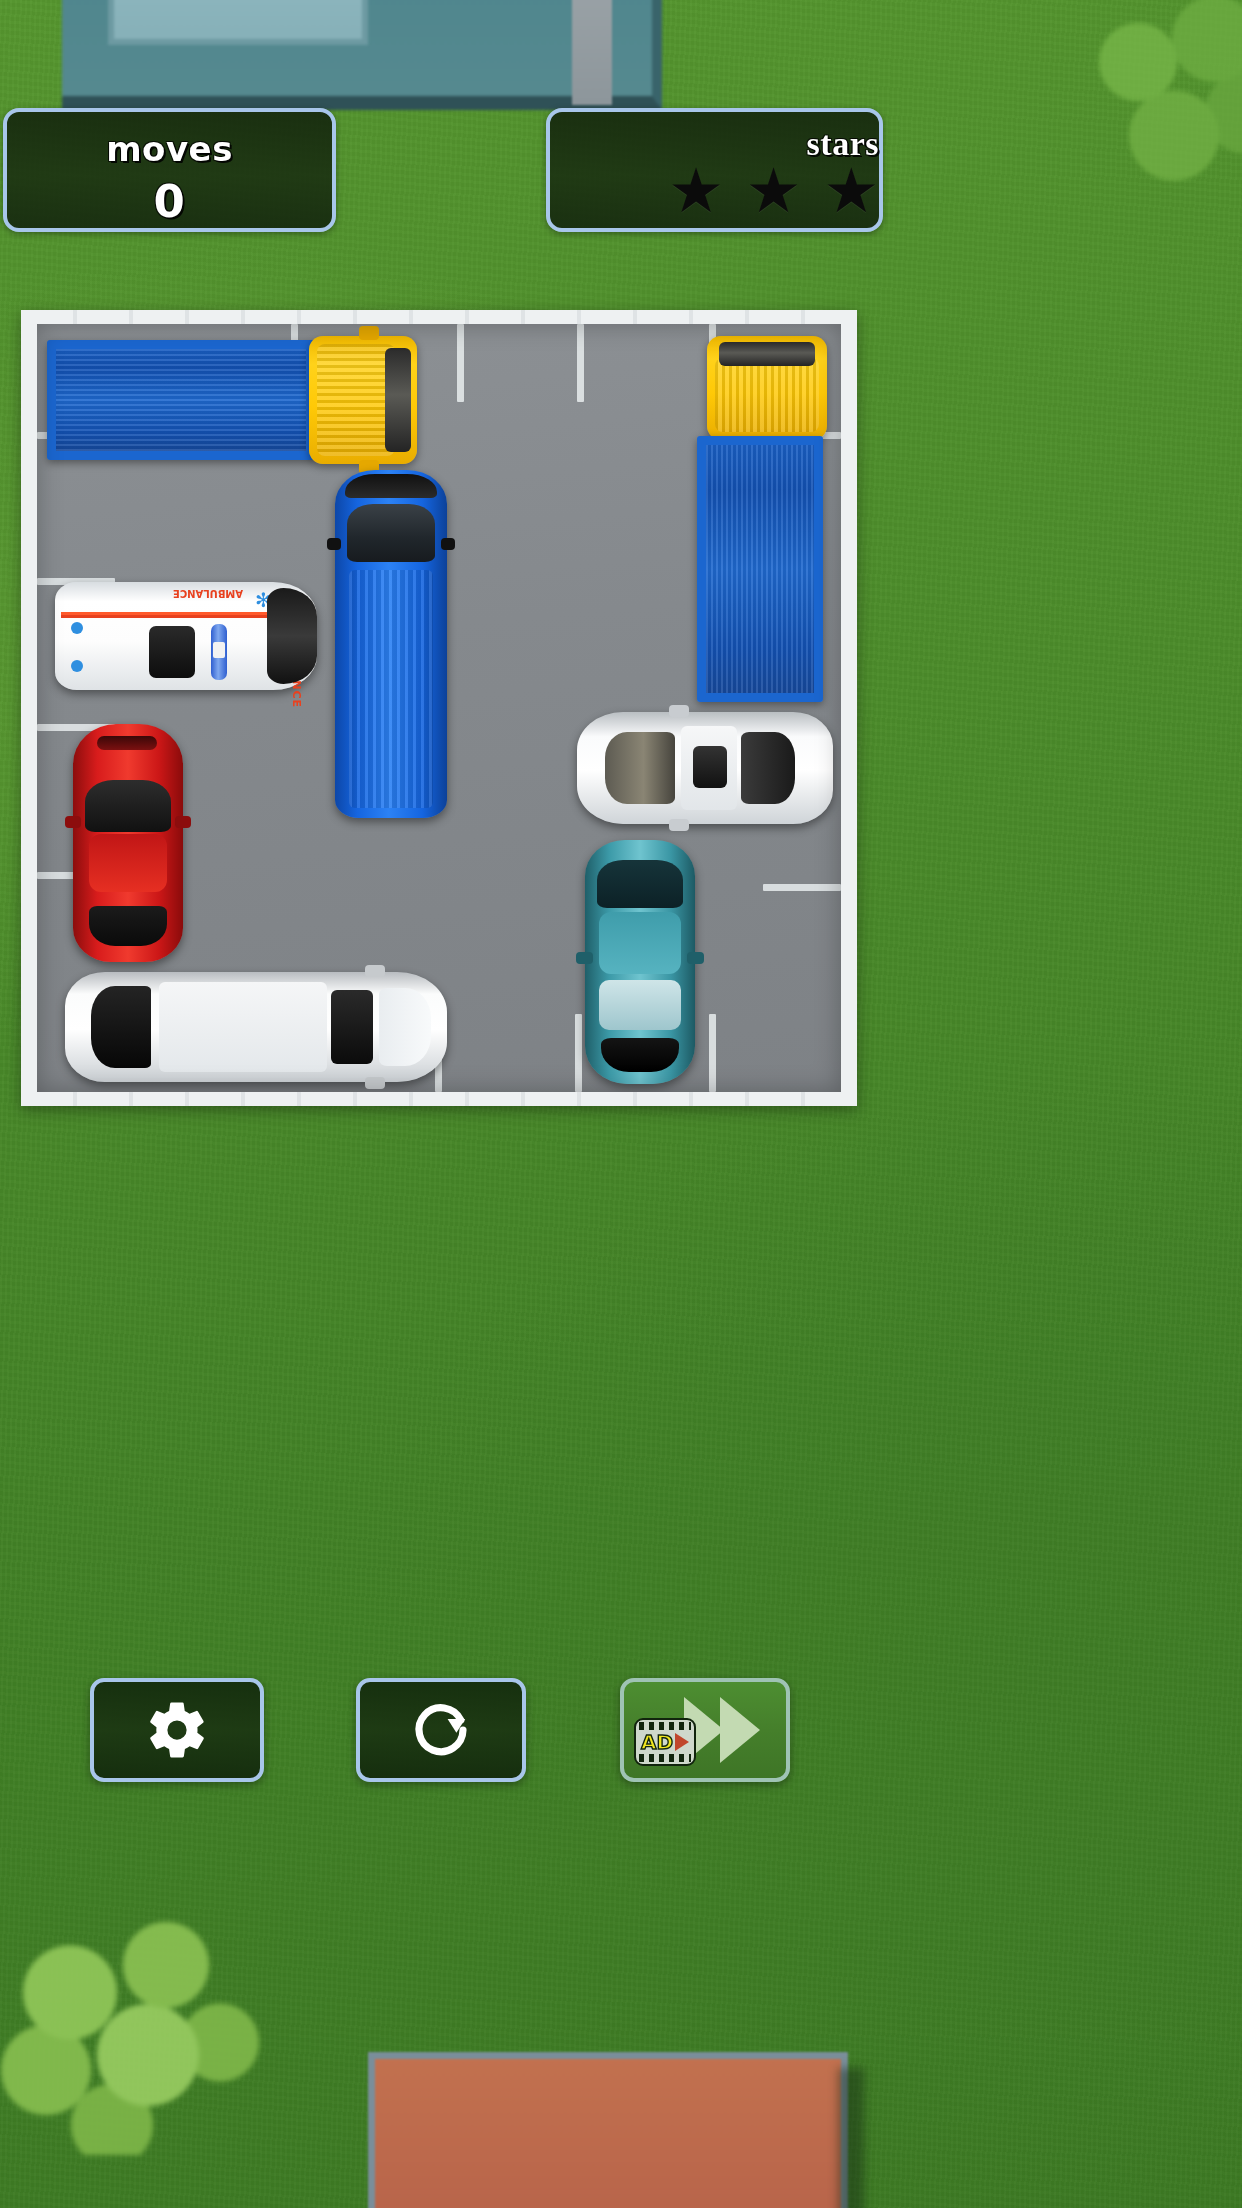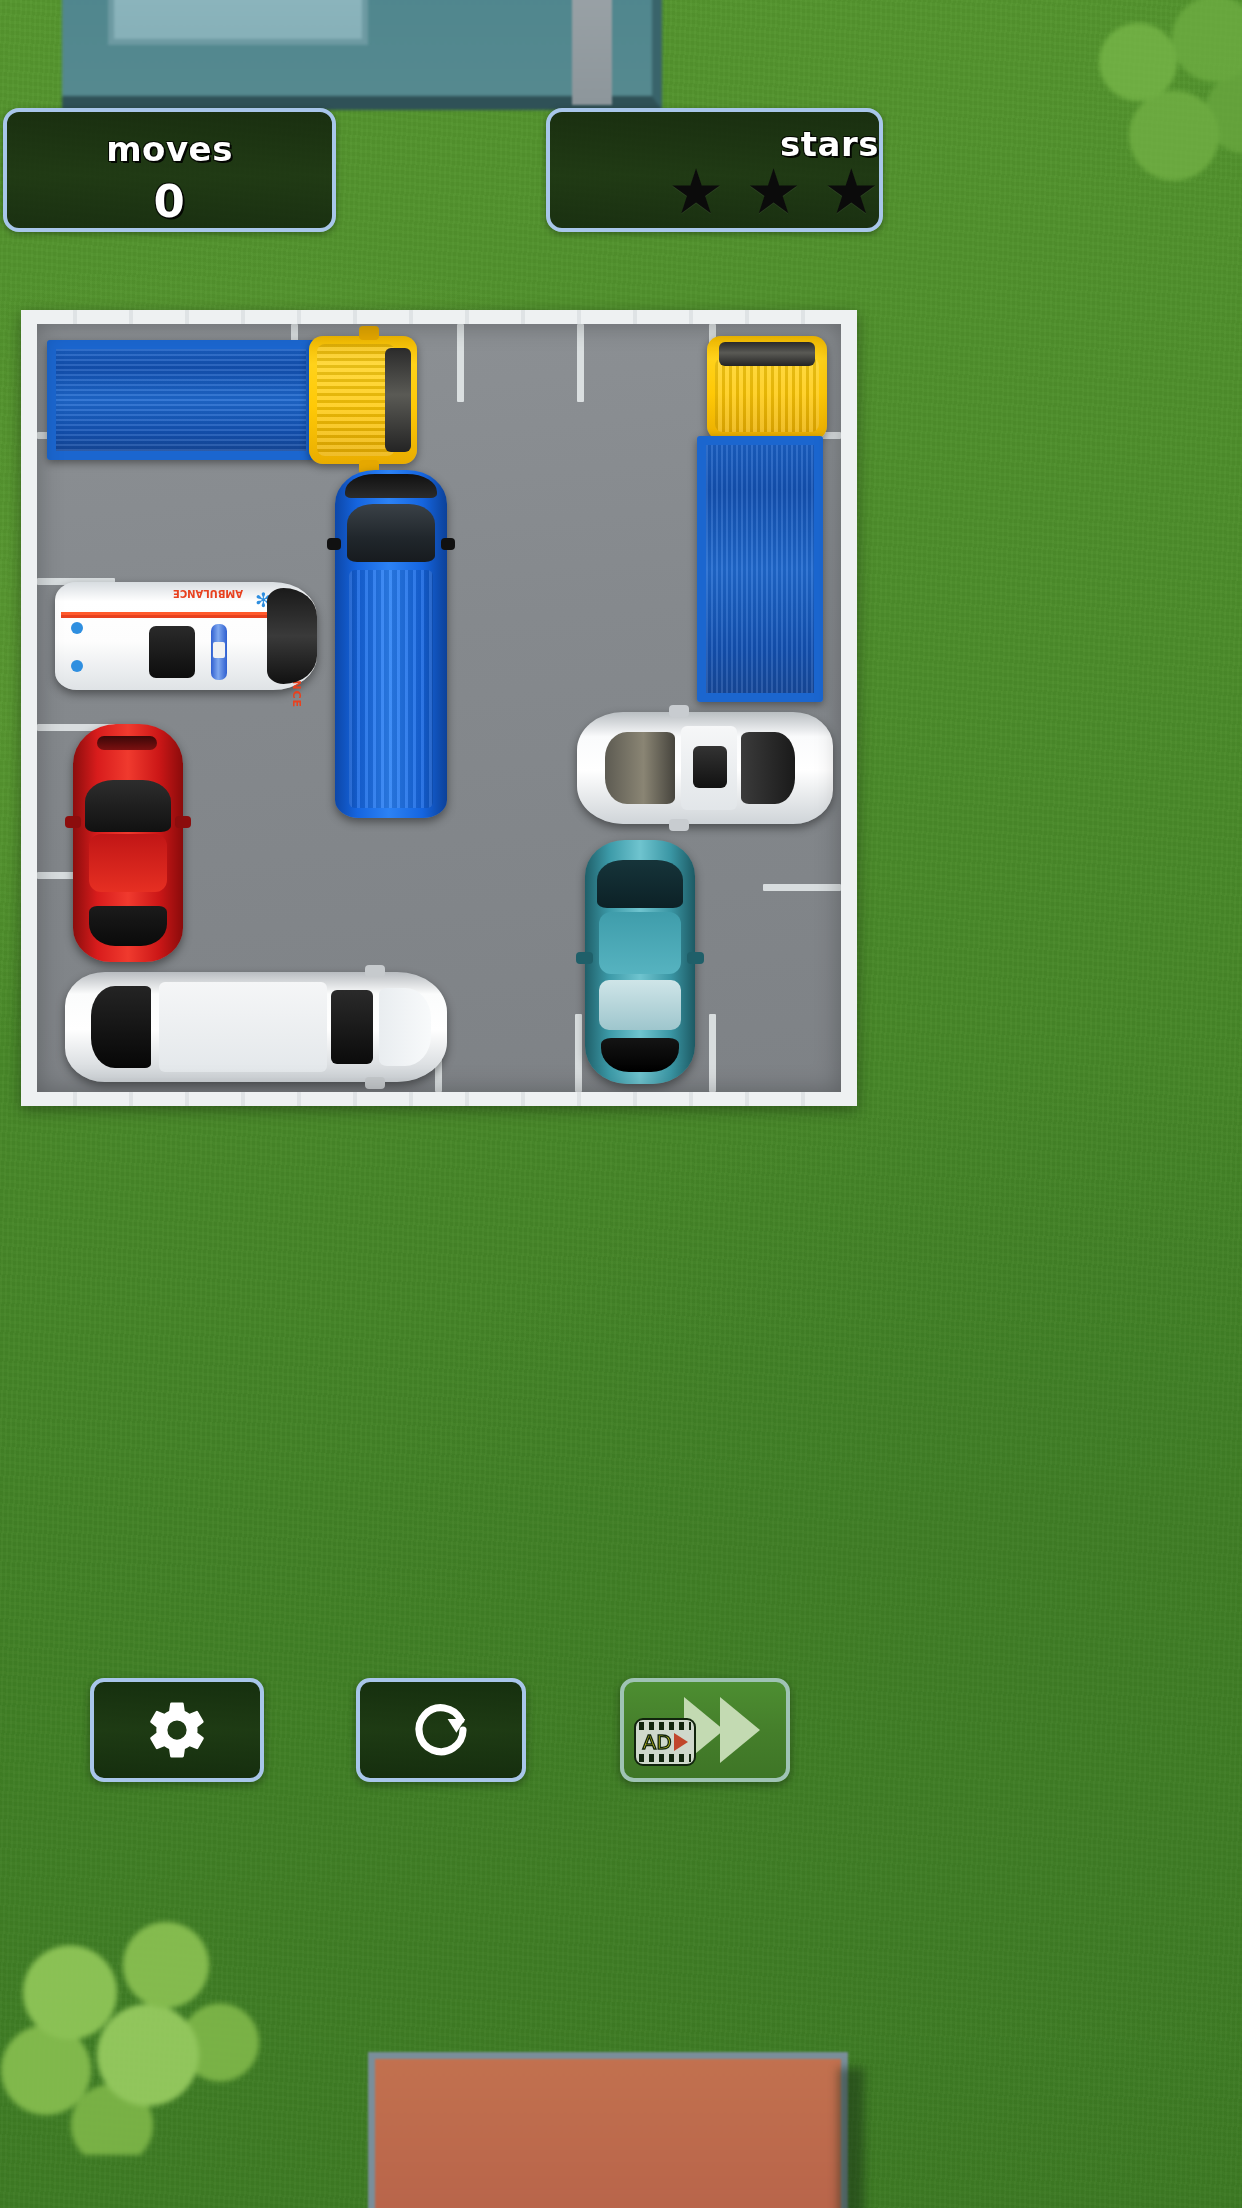--- a/index.html
+++ b/index.html
@@ -105,21 +105,21 @@
 
   #panel-moves {
     position: absolute; left: 3px; top: 0; width: 333px; height: 124px;
     flex-direction: row;
   }
   .moves-col { display: flex; flex-direction: column; align-items: center; justify-content: center; }
   #col-moves { width: 172px; }
   #col-record { width: 158px; }
 
   #panel-level { position: absolute; left: 356px; top: 0; width: 170px; height: 124px; }
-  #panel-stars { position: absolute; left: 546px; top: 0; width: 337px; height: 124px; }
+  #panel-stars { position: absolute; left: 546px; top: 0; width: 337px; height: 124px; font-family: Liberation Serif, serif; }
 
   .stars-row { display: flex; gap: 22px; margin-top: 4px; }
   .star {
     font-size: 62px; line-height: 0.78;
     color: #0b0b0b;
     text-shadow: 0 1px 0 rgba(255,255,255,.06);
   }
 
   
   #playfield {
@@ -212,21 +212,21 @@
     border: 2px solid #11240d;
     display: flex; align-items: center; justify-content: center; gap: 2px;
   }
   .ad-badge::before, .ad-badge::after {
     content: ""; position: absolute; left: 3px; right: 3px; height: 8px;
     background: repeating-linear-gradient(90deg, #11240d 0 5px, #cfd8cc 5px 10px);
   }
   .ad-badge::before { top: 2px; }
   .ad-badge::after  { bottom: 2px; }
   .ad-text {
-    font-size: 20px; font-weight: normal; color: #f2e720;
+    font-size: 20px; font-weight: bold; color: #f2e720;
     -webkit-text-stroke: 1.4px #11240d;
     line-height: 1; z-index: 2;
   }
   .ad-tri {
     width: 0; height: 0; z-index: 2;
     border-left: 14px solid #c1462c;
     border-top: 9px solid transparent;
     border-bottom: 9px solid transparent;
   }
   .ff-arrows { display: flex; align-items: center; margin-left: 34px; }

